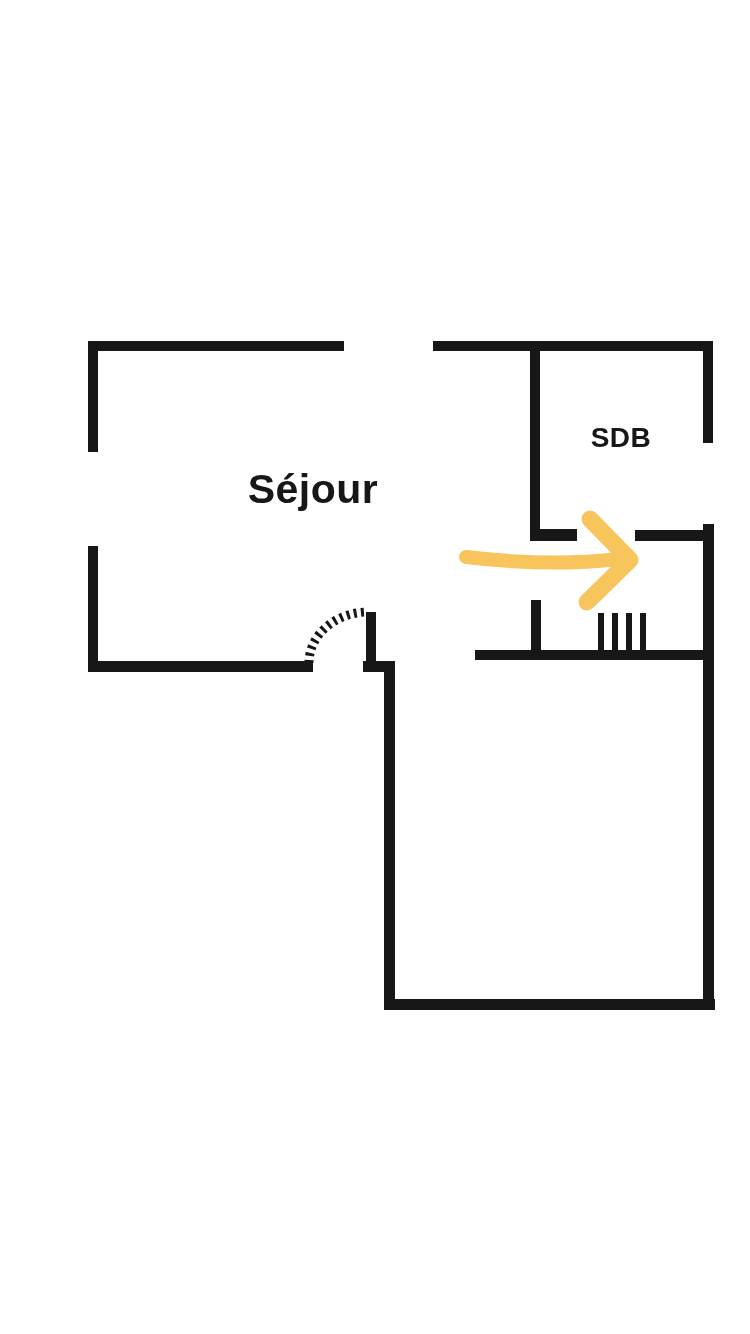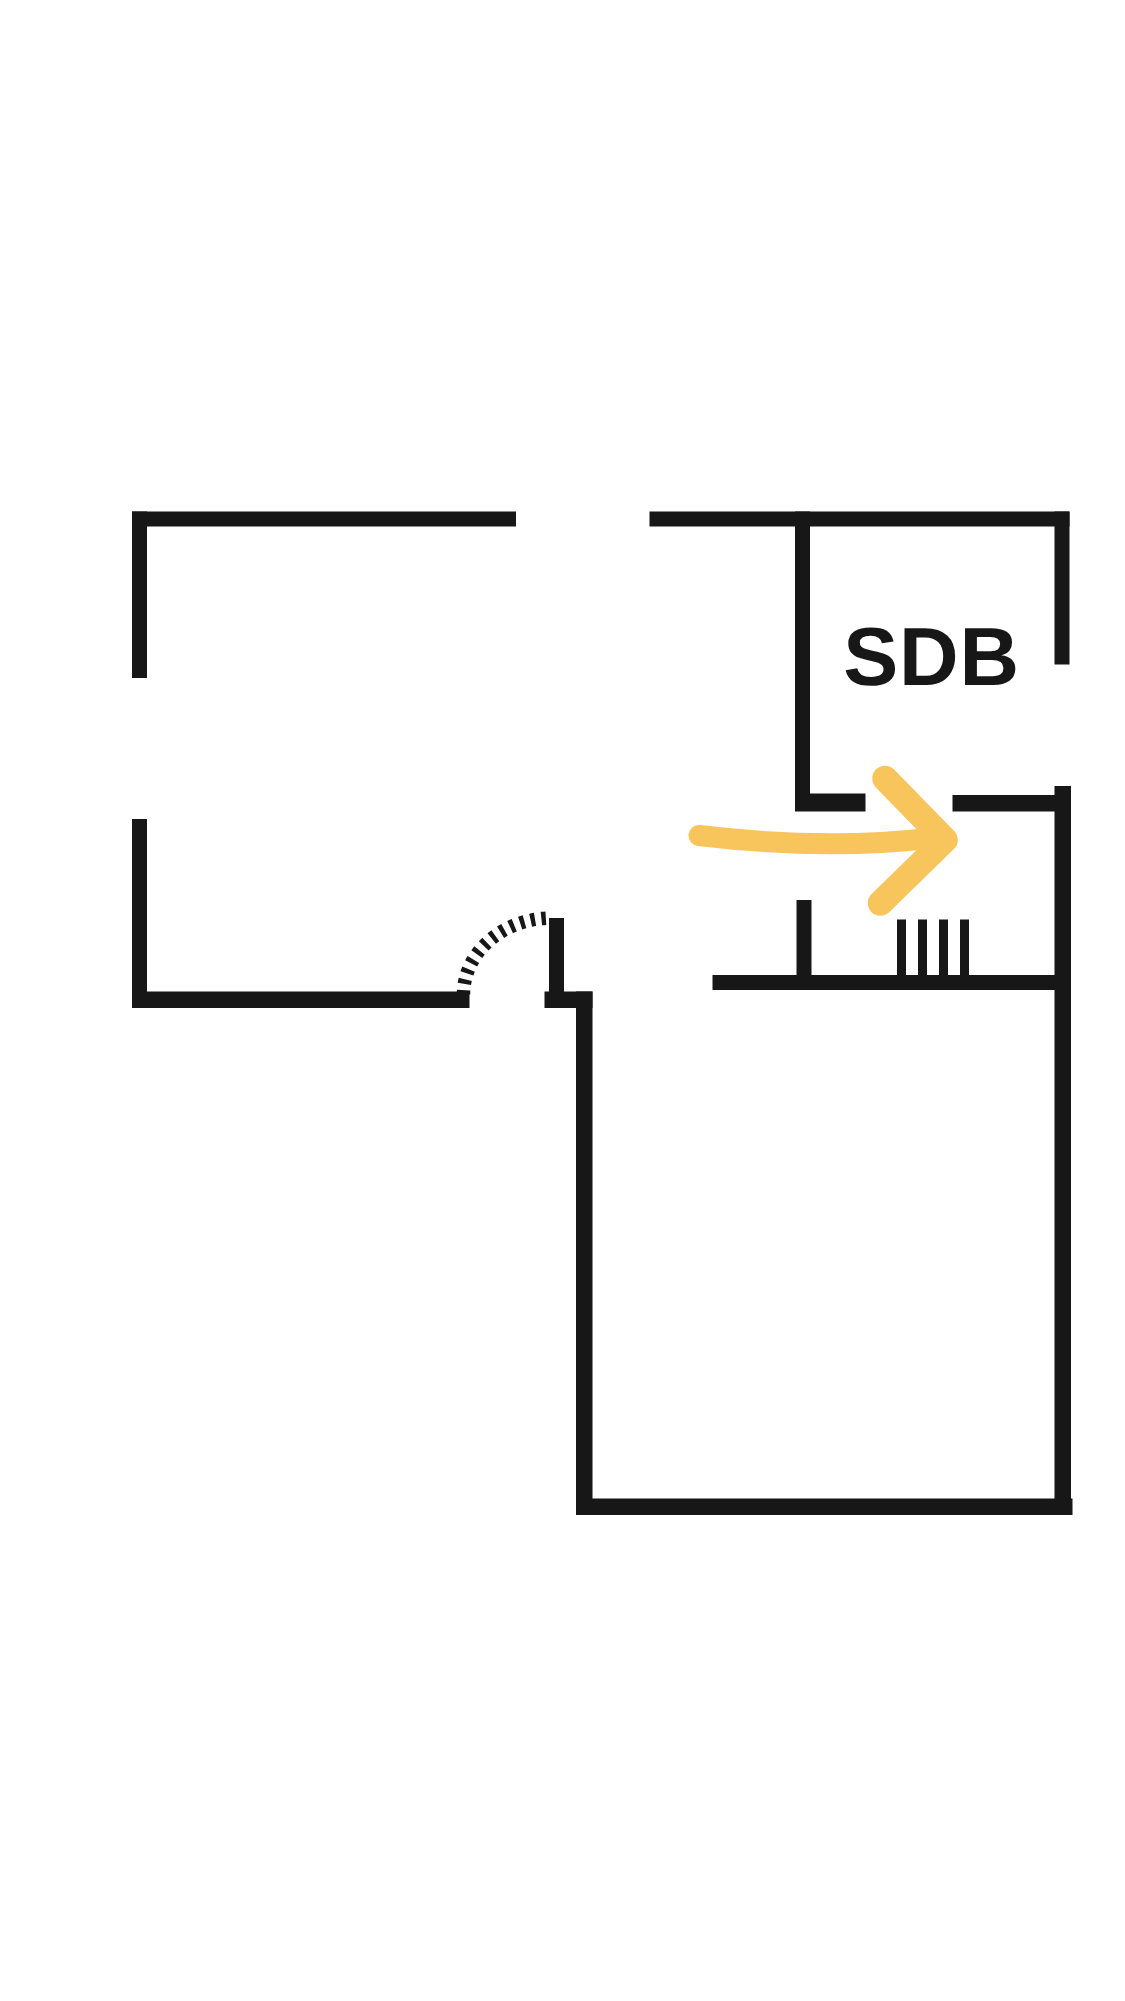--- a/index.html
+++ b/index.html
@@ -22,21 +22,21 @@
   .room-label {
     position: absolute;
     transform: translate(-50%, -50%);
     color: #171717;
     font-weight: 700;
     line-height: 1;
     white-space: nowrap;
     letter-spacing: 0.5px;
   }
   .label-sejour  { left: 313px; top: 489px; font-size: 41px; }
-  .label-sdb     { left: 621px; top: 438px; font-size: 55px; }
+  .label-sdb     { left: 621px; top: 438px; font-size: 28px; }
   .label-chambre { left: 534px; top: 833px; font-size: 45px; }
 
   
   .w-top-left        { left: 88px;  top: 341px; width: 256px; height: 10px; }
   .w-top-right       { left: 433px; top: 341px; width: 280px; height: 10px; }
   .w-left-upper      { left: 88px;  top: 341px; width: 10px;  height: 111px; }
   .w-left-lower      { left: 88px;  top: 546px; width: 10px;  height: 126px; }
   .w-sejour-bottom   { left: 88px;  top: 661px; width: 225px; height: 11px; }
   .w-door-jamb       { left: 366px; top: 612px; width: 10px;  height: 55px; }
   .w-jamb-stub       { left: 363px; top: 661px; width: 32px;  height: 11px; }
@@ -94,15 +94,16 @@
   <div class="comb-tick tick-2"></div>
   <div class="comb-tick tick-3"></div>
   <div class="comb-tick tick-4"></div>
 
   <svg class="overlay-svg" width="750" height="1334" viewBox="0 0 750 1334">
     <path d="M 309 663 A 59 51 0 0 1 368 612" fill="none" stroke-width="9" stroke-dasharray="3 4.2" stroke="#171717"></path>
     <path d="M 466 557 Q 550 567 619 559" fill="none" stroke-width="14" stroke-linecap="round" stroke="#F8C45C"></path>
     <path d="M 590 519 L 630 560 L 587 602" fill="none" stroke-width="17" stroke-linecap="round" stroke-linejoin="round" stroke="#F8C45C"></path>
   </svg>
 
+  <div class="room-label label-sejour">Séjour</div>
   <div class="room-label label-sdb">SDB</div>
 
 </div>
 
 </body></html>

